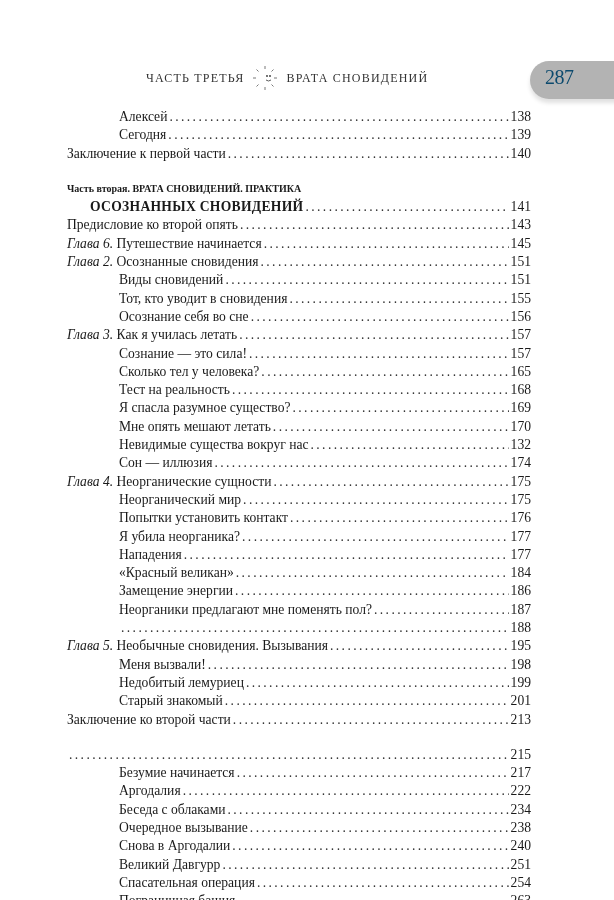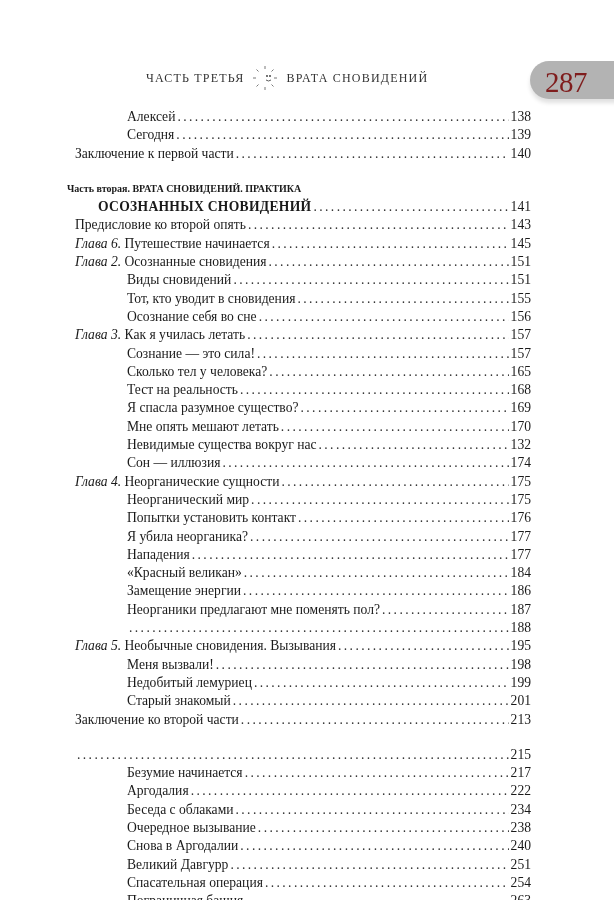--- a/index.html
+++ b/index.html
@@ -13,27 +13,27 @@
       font-size: 12px; letter-spacing: 1.2px; color: #333; font-variant: small-caps;
       text-transform: uppercase; font-weight: normal;
     }
     .running-head .ornament { width: 26px; height: 26px; display: inline-block; }
     .page-tab {
       position: absolute; top: 61px; left: 530px; width: 90px; height: 38px;
       background: #b3b3b3; border-radius: 19px 0 0 19px;
       box-shadow: 0 4px 4px rgba(0,0,0,0.12);
     }
     .page-tab span {
-      position: absolute; left: 15px; top: 5px; font-size: 29px; color: #7f1d1d;
+      position: absolute; left: 15px; top: 5px; font-size: 20px; color: #0c4a6e;
       letter-spacing: -0.5px;
     }
     .toc { position: absolute; top: 108px; left: 67px; width: 464px; }
     .row {
       position: relative; height: 18.3px; line-height: 18.3px; font-size: 13.6px;
-      display: flex; align-items: flex-start; white-space: nowrap; margin-left: 8px;
+      display: flex; align-items: flex-start; white-space: nowrap;
     }
     .row.indent { padding-left: 52px; }
     .row .label { flex: 0 0 auto; }
     .row .label i { font-style: italic; }
     .row .dots {
       flex: 1 1 auto; overflow: hidden; margin: 0 2px; letter-spacing: 2.5px; color: #333;
     }
     .row .dots::before { content: ". . . . . . . . . . . . . . . . . . . . . . . . . . . . . . . . . . . . . . . . . . . . . . . . . . . . . . . . . . . . . . . . . . . . . . . . . . . . . . . . . . . . . . . . . . . . . . . . . . . . . . . . . . . . . ."; letter-spacing: -0.5px; }
     .row .page { flex: 0 0 auto; text-align: right; }
     .gap { height: 16px; }

